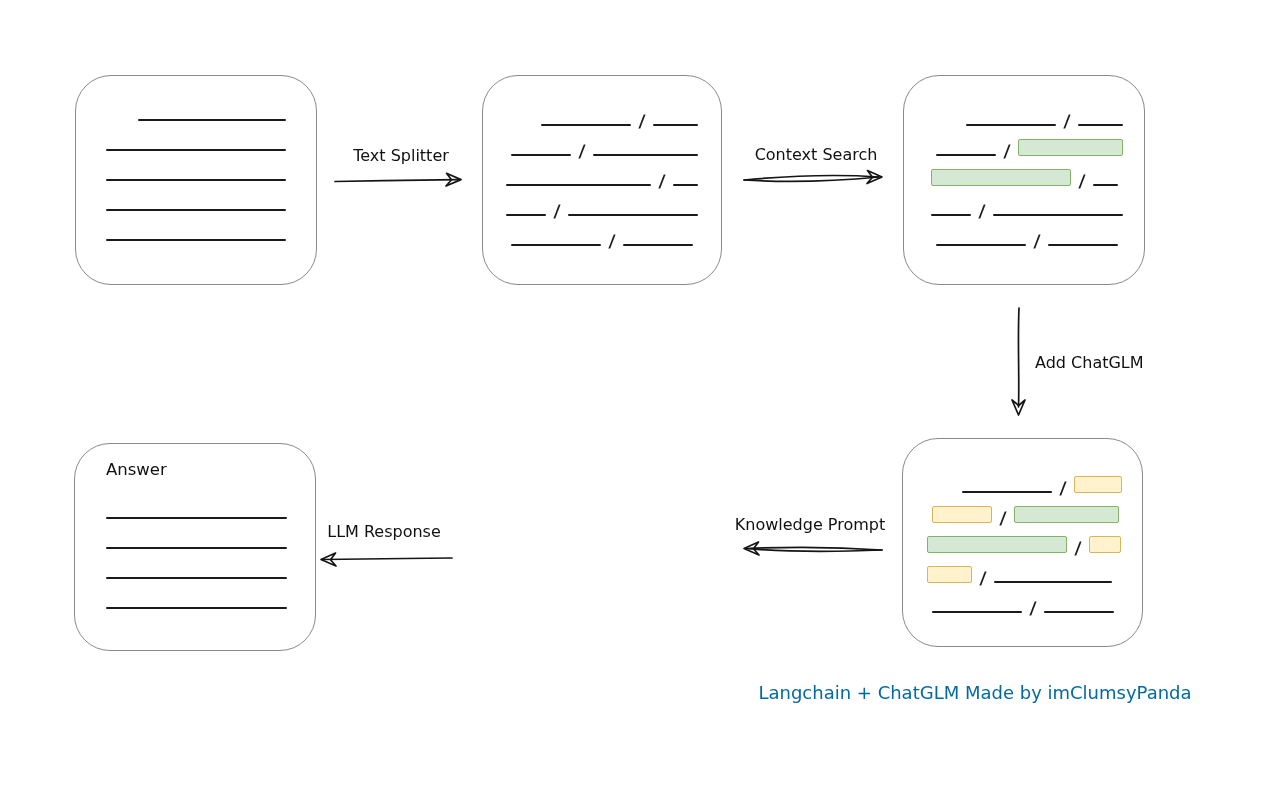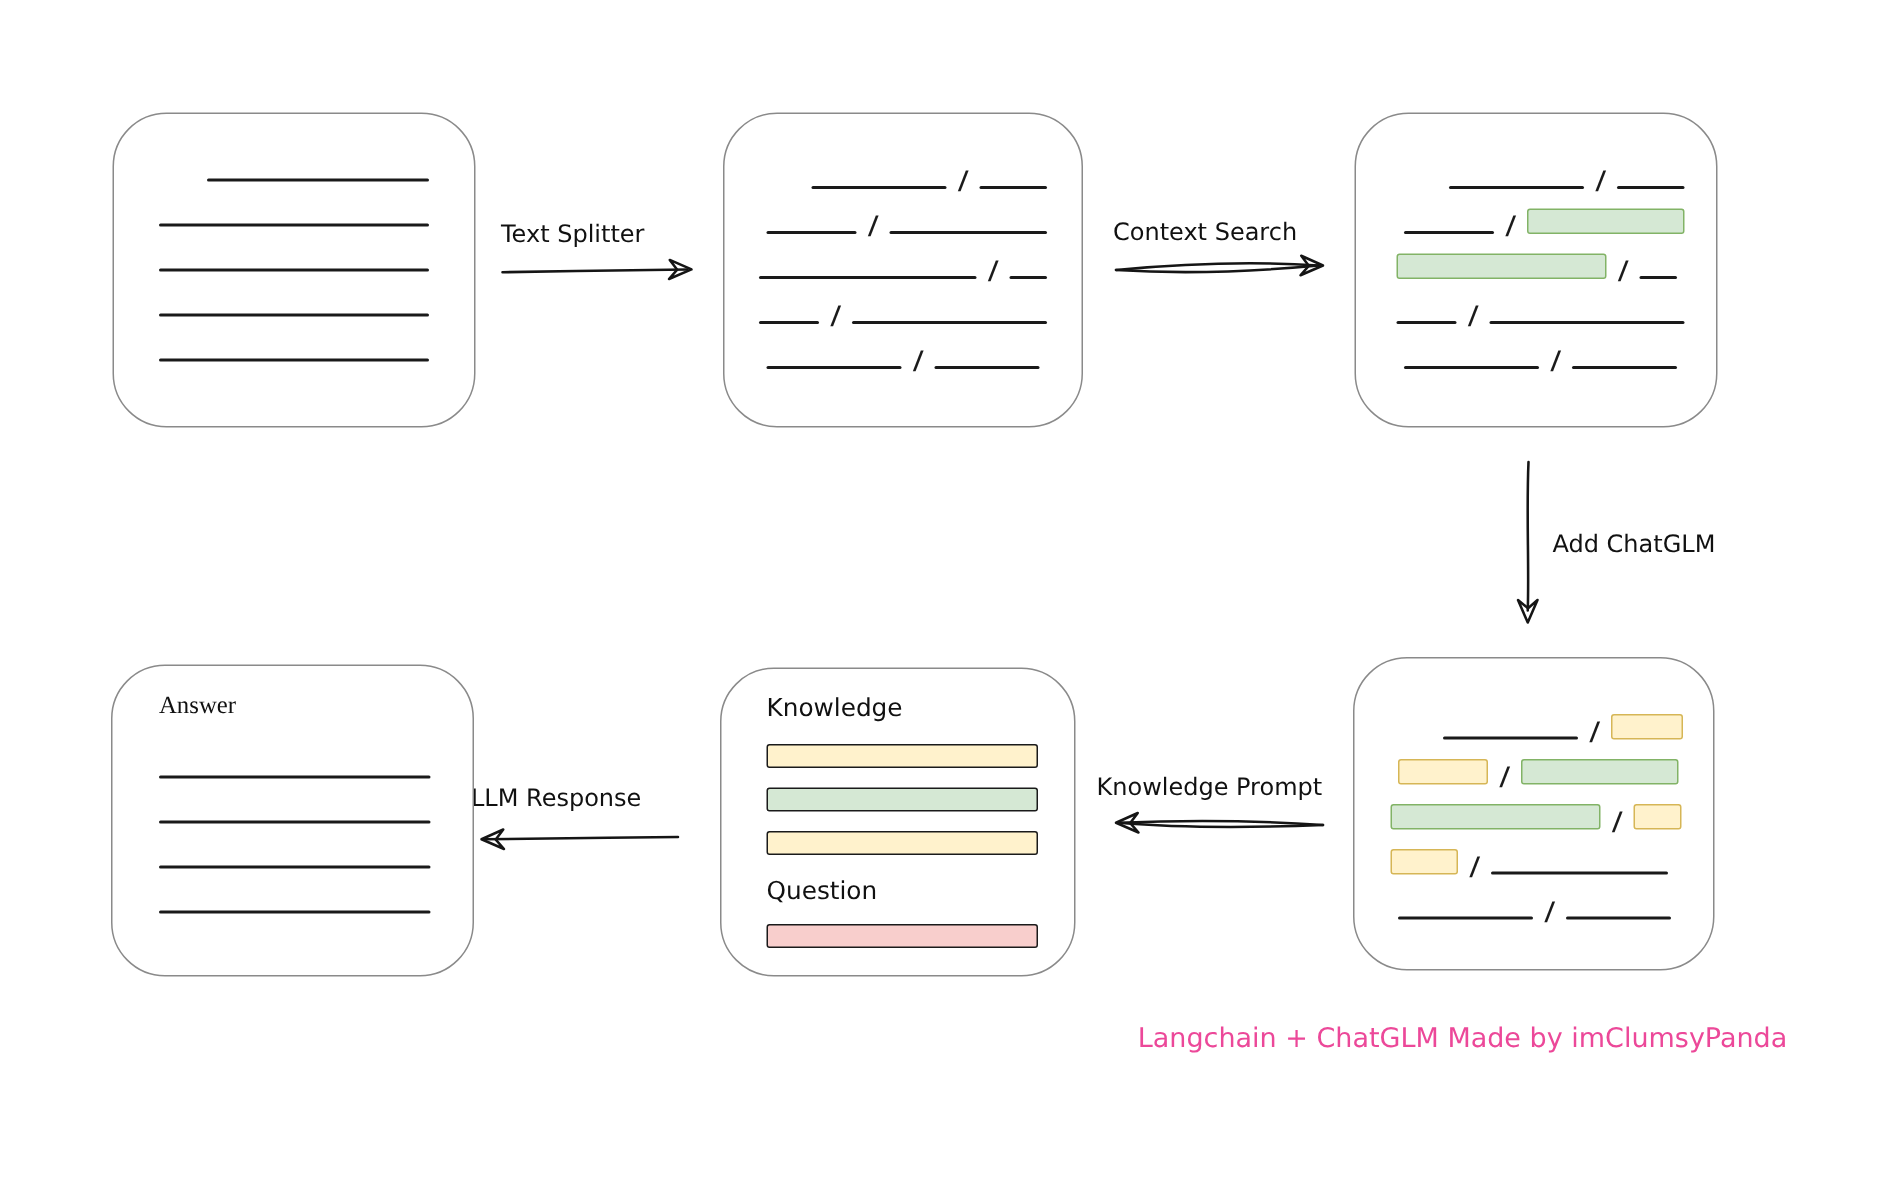--- a/index.html
+++ b/index.html
@@ -6,21 +6,21 @@
   html,body { background:#ffffff; }
   body { font-family:"DejaVu Sans", sans-serif; color:#1a1a1a; }
   #stage { position:relative; width:1262px; height:792px; background:#ffffff; overflow:hidden; }
 
   
   .box { position:absolute; width:242px; height:210px; background:#ffffff;
          border:1.2px solid #8a8a8a; border-radius:36px; }
   #box-source  { left:75px;  top:75px; }
   #box-split   { left:482px; top:75px;  width:240px; }
   #box-matched { left:903px; top:75px; }
-  #box-answer  { left:74px;  top:443px; height:208px;font-family:Liberation Serif, serif; }
+  #box-answer  { left:74px;  top:443px; height:208px; }
   #box-prompt  { left:480px; top:445px; width:237px; height:206px; }
   #box-context { left:902px; top:438px; width:241px; height:209px; }
 
   
   .rows-source  { padding:15px 30px 0 30px; }
   .rows-split   { padding:20px 0 0 23px; }
   .rows-matched { padding:20px 0 0 27px; }
   .rows-context { padding:24px 0 0 24px; }
   .seg-row { height:30px; display:flex; align-items:flex-end; column-gap:8px; }
   .tline { height:2px; background:#1a1a1a; border-radius:1px; }
@@ -42,34 +42,34 @@
   
   .answer-panel { padding:16px 30px 0 31px; }
   .ans-line { height:2px; width:181px; background:#1a1a1a; margin-top:28px; border-radius:1px; }
   .ans-line:first-child { margin-top:37px; }
 
   
   .arrow { position:absolute; overflow:visible; }
   .arrow path { stroke:#151515; stroke-width:1.7; fill:none;
                 stroke-linecap:round; stroke-linejoin:round; }
   .arrow-label { position:absolute; font-size:16px; line-height:20px;
-                 color:#111; white-space:nowrap; }
+                 color:#111; text-align:center; white-space:nowrap; }
   #lbl-text-splitter   { left:334px;  top:146px; width:134px; }
   #lbl-vector-search   { left:742px;  top:145px; width:148px; }
   #lbl-add-context     { left:1035px; top:353px; text-align:left; }
   #lbl-generate-prompt { left:731px;  top:515px; width:158px; }
   #lbl-llm-response    { left:314px;  top:522px; width:140px; }
   #arr-text-splitter   { left:334px;  top:167px; }
   #arr-vector-search   { left:742px;  top:163px; }
   #arr-add-context     { left:1003px; top:307px; }
   #arr-generate-prompt { left:736px;  top:535px; }
   #arr-llm-response    { left:314px;  top:545px; }
 
   .caption { position:absolute; left:730px; top:682px; width:490px;
-             text-align:center; font-size:18px; color:#ec4899; }
+             text-align:center; font-size:18px; color:#0369a1; }
 </style>
 </head>
 <body>
 
 <div id="stage">
 
   <div class="box" id="box-source">
     <div class="rows-source">
         <div class="seg-row" style="padding-left: 32px;">
           <span class="tline" style="width: 150px;"></span>
@@ -198,34 +198,20 @@
       </div>
   </div>
 
   <div class="arrow-label" id="lbl-generate-prompt">Knowledge Prompt</div>
   <svg class="arrow" id="arr-generate-prompt" width="148" height="26" viewBox="0 0 148 26">
     <path d="M146 15 C 95 11.5, 45 12, 10 13.5"></path>
     <path d="M146 15 C 95 17, 45 16.5, 10 13.5"></path>
     <path d="M22.5 7 L8 13.5 L23 20 L17.5 13.7 Z"></path>
   </svg>
 
-  <div class="box" id="box-prompt">
-    <div class="panel">
-      <div class="panel-label">Knowledge</div>
-      <div class="bars" id="knowledge-bars">
-          <div class="bar chip-yellow"></div>
-          <div class="bar chip-green"></div>
-          <div class="bar chip-yellow"></div>
-        </div>
-      <div class="panel-label q">Question</div>
-      <div class="bars" id="question-bars">
-          <div class="bar chip-red"></div>
-        </div>
-    </div>
-  </div>
 
   <div class="arrow-label" id="lbl-llm-response">LLM Response</div>
   <svg class="arrow" id="arr-llm-response" width="140" height="26" viewBox="0 0 140 26">
     <path d="M138 13 C 95 13.5, 45 14, 8 14.5"></path>
     <path d="M21.5 8 L7 14.5 L22 21 L16.5 14.7 Z"></path>
   </svg>
 
   <div class="box" id="box-answer">
     <div class="answer-panel">
       <div class="panel-label">Answer</div>

